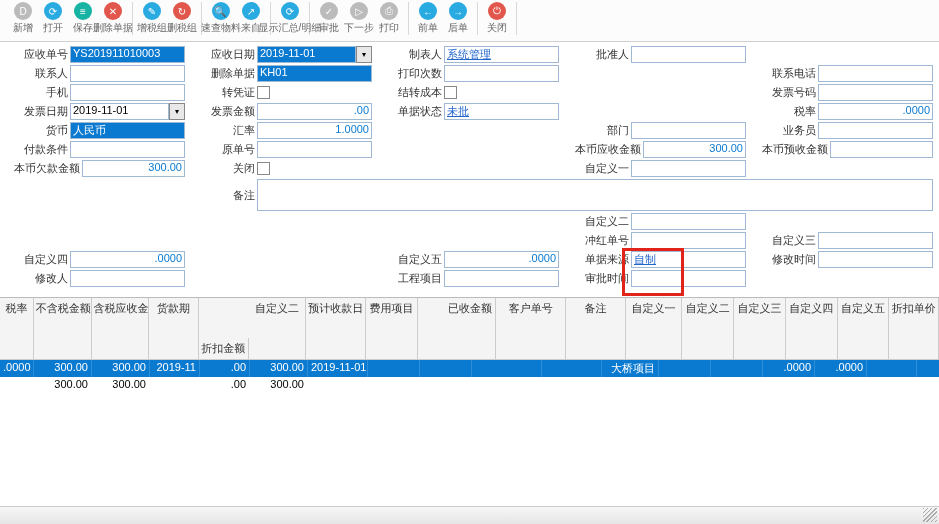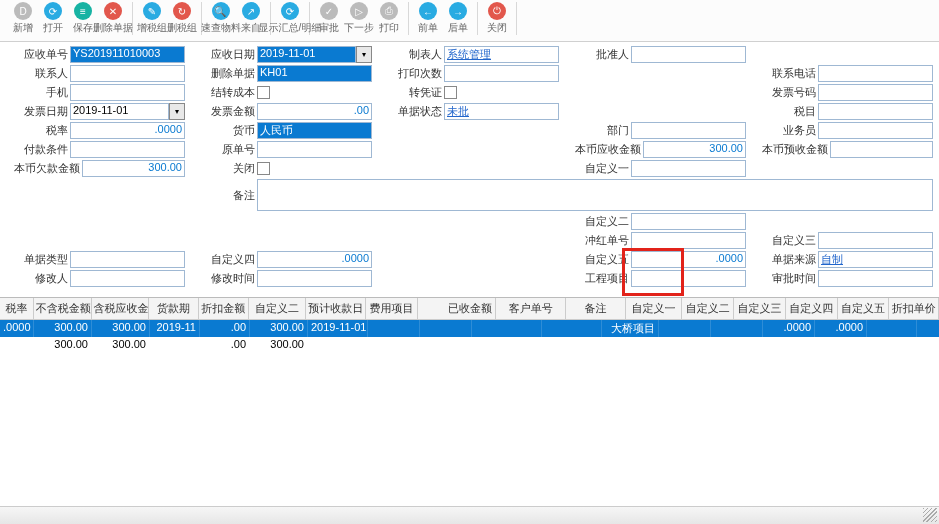--- a/index.html
+++ b/index.html
@@ -149,25 +149,25 @@
     <div class="fld" style="visibility: hidden;"></div>
     <div class="fld">
       <label>联系电话</label>
       <div class="inp"></div>
     </div>
     <div class="fld">
       <label>手机</label>
       <div class="inp"></div>
     </div>
     <div class="fld">
+      <label>转凭证</label>
+      <span class="cb"></span>
+    </div>
+    <div class="fld">
       <label>结转成本</label>
-      <span class="cb"></span>
-    </div>
-    <div class="fld">
-      <label>转凭证</label>
       <span class="cb"></span>
     </div>
     <div class="fld" style="visibility: hidden;"></div>
     <div class="fld">
       <label>发票号码</label>
       <div class="inp"></div>
     </div>
     <div class="fld">
       <label>发票日期</label>
       <div class="dd">
@@ -178,30 +178,30 @@
     <div class="fld">
       <label>发票金额</label>
       <div class="inp num">.00</div>
     </div>
     <div class="fld">
       <label>单据状态</label>
       <div class="inp link">未批</div>
     </div>
     <div class="fld" style="visibility: hidden;"></div>
     <div class="fld">
-      <label>税目</label>
-      <div class="inp"></div>
-    </div>
-    <div class="fld">
       <label>税率</label>
       <div class="inp num">.0000</div>
     </div>
     <div class="fld">
       <label>货币</label>
       <div class="inp sel">人民币</div>
+    </div>
+    <div class="fld">
+      <label>汇率</label>
+      <div class="inp num">1.0000</div>
     </div>
     <div class="fld" style="visibility: hidden;"></div>
     <div class="fld">
       <label>部门</label>
       <div class="inp"></div>
     </div>
     <div class="fld">
       <label>业务员</label>
       <div class="inp"></div>
     </div>
@@ -252,42 +252,38 @@
     <div class="fld" style="visibility: hidden;"></div>
     <div class="fld">
       <label>冲红单号</label>
       <div class="inp"></div>
     </div>
     <div class="fld">
       <label>自定义三</label>
       <div class="inp"></div>
     </div>
     <div class="fld">
-      <label>单据类型</label>
-      <div class="inp"></div>
-    </div>
-    <div class="fld">
       <label>自定义四</label>
       <div class="inp num">.0000</div>
     </div>
     <div class="fld" style="visibility: hidden;"></div>
     <div class="fld">
       <label>自定义五</label>
       <div class="inp num">.0000</div>
     </div>
     <div class="fld">
       <label>单据来源</label>
       <div class="inp link">自制</div>
     </div>
     <div class="fld">
+      <label>修改时间</label>
+      <div class="inp"></div>
+    </div>
+    <div class="fld">
       <label>修改人</label>
-      <div class="inp"></div>
-    </div>
-    <div class="fld">
-      <label>修改时间</label>
       <div class="inp"></div>
     </div>
     <div class="fld" style="visibility: hidden;"></div>
     <div class="fld">
       <label>工程项目</label>
       <div class="inp"></div>
     </div>
     <div class="fld">
       <label>审批时间</label>
       <div class="inp"></div>
@@ -295,21 +291,21 @@
     <div class="fld" style="visibility: hidden;"></div>
     <div class="fld" style="visibility: hidden;"></div>
     <div class="fld" style="visibility: hidden;"></div>
   </div>
 <div class="grid">
  <div class="ghead" id="ghead">
       <div class="gh" style="width: 34px;">税率</div>
       <div class="gh" style="width: 58px;">不含税金额</div>
       <div class="gh" style="width: 58px;">含税应收金</div>
       <div class="gh" style="width: 50px;">货款期</div>
-      <div class="gh" style="width: 50px;">折扣金额</div>
+      <div class="gh" style="width: 50px; margin-top: 40px;">折扣金额</div>
       <div class="gh" style="width: 58px;">自定义二</div>
       <div class="gh" style="width: 60px;">预计收款日</div>
       <div class="gh" style="width: 52px; font-family: Liberation Mono, monospace;">费用项目</div>
       <div class="gh" style="width: 52px; margin-left: 27px;">已收金额</div>
       <div class="gh" style="width: 70px;">客户单号</div>
       <div class="gh" style="width: 60px;">备注</div>
       <div class="gh" style="width: 57px;">自定义一</div>
       <div class="gh" style="width: 52px;">自定义二</div>
       <div class="gh" style="width: 52px;">自定义三</div>
       <div class="gh" style="width: 52px;">自定义四</div>

